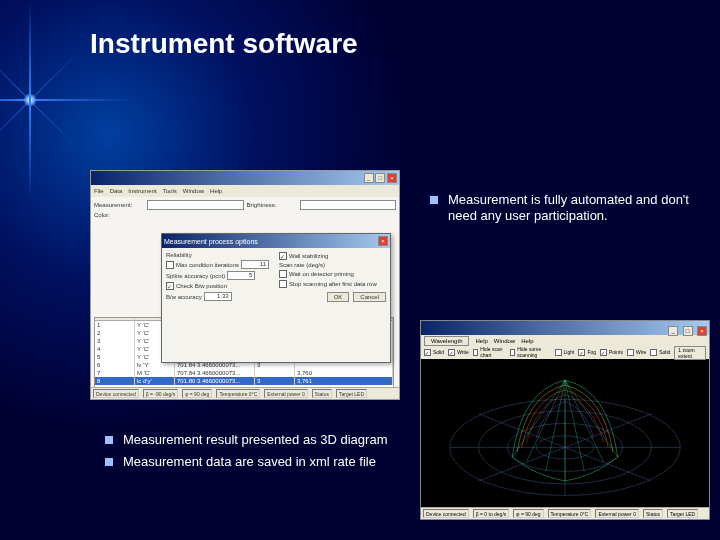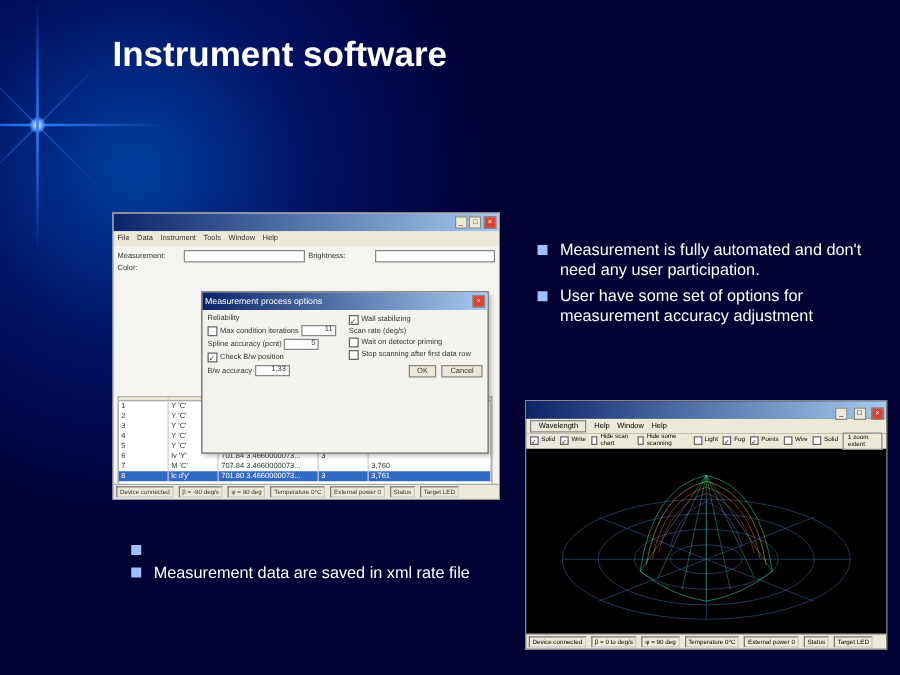--- a/index.html
+++ b/index.html
@@ -485,27 +485,24 @@
     <span class="cell">Status</span>
     <span class="cell">Target LED</span>
   </div>
 </div>
 
 <div class="bullets tr">
   <div class="bullet">
       <div class="sq"></div>
       <div>Measurement is fully automated and don't need any user participation.</div>
     </div>
-  <div class="bullet">
-      <div class="sq"></div>
-      <div>User have some set of options for measurement accuracy adjustment</div>
-    </div>
 </div>
 
 <div class="bullets bl">
   <div class="bullet">
       <div class="sq"></div>
+      <div>Measurement result presented as 3D diagram</div>
     </div>
   <div class="bullet">
       <div class="sq"></div>
       <div>Measurement data are saved in xml rate file</div>
     </div>
 </div>
 
 </body></html>

